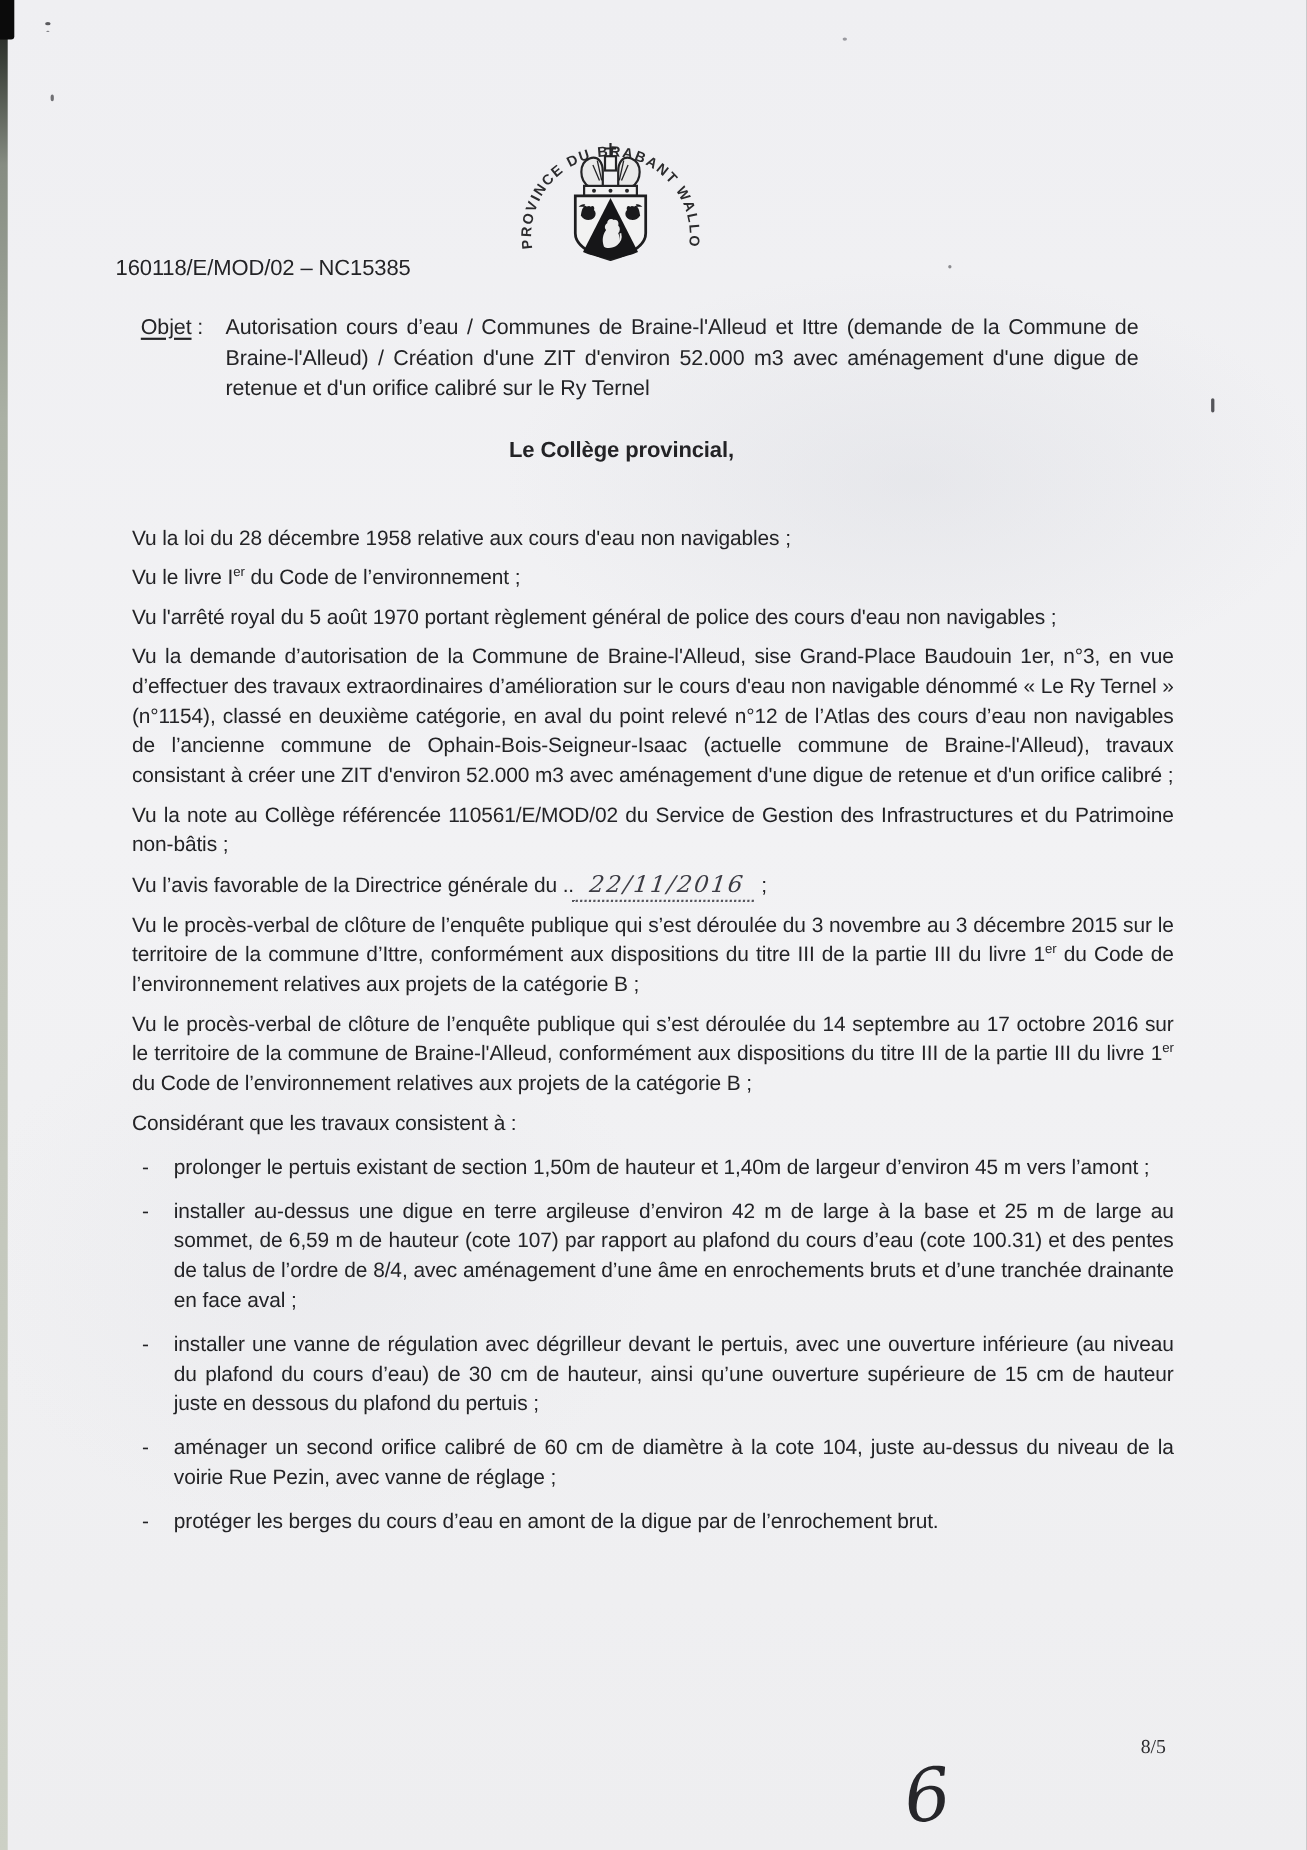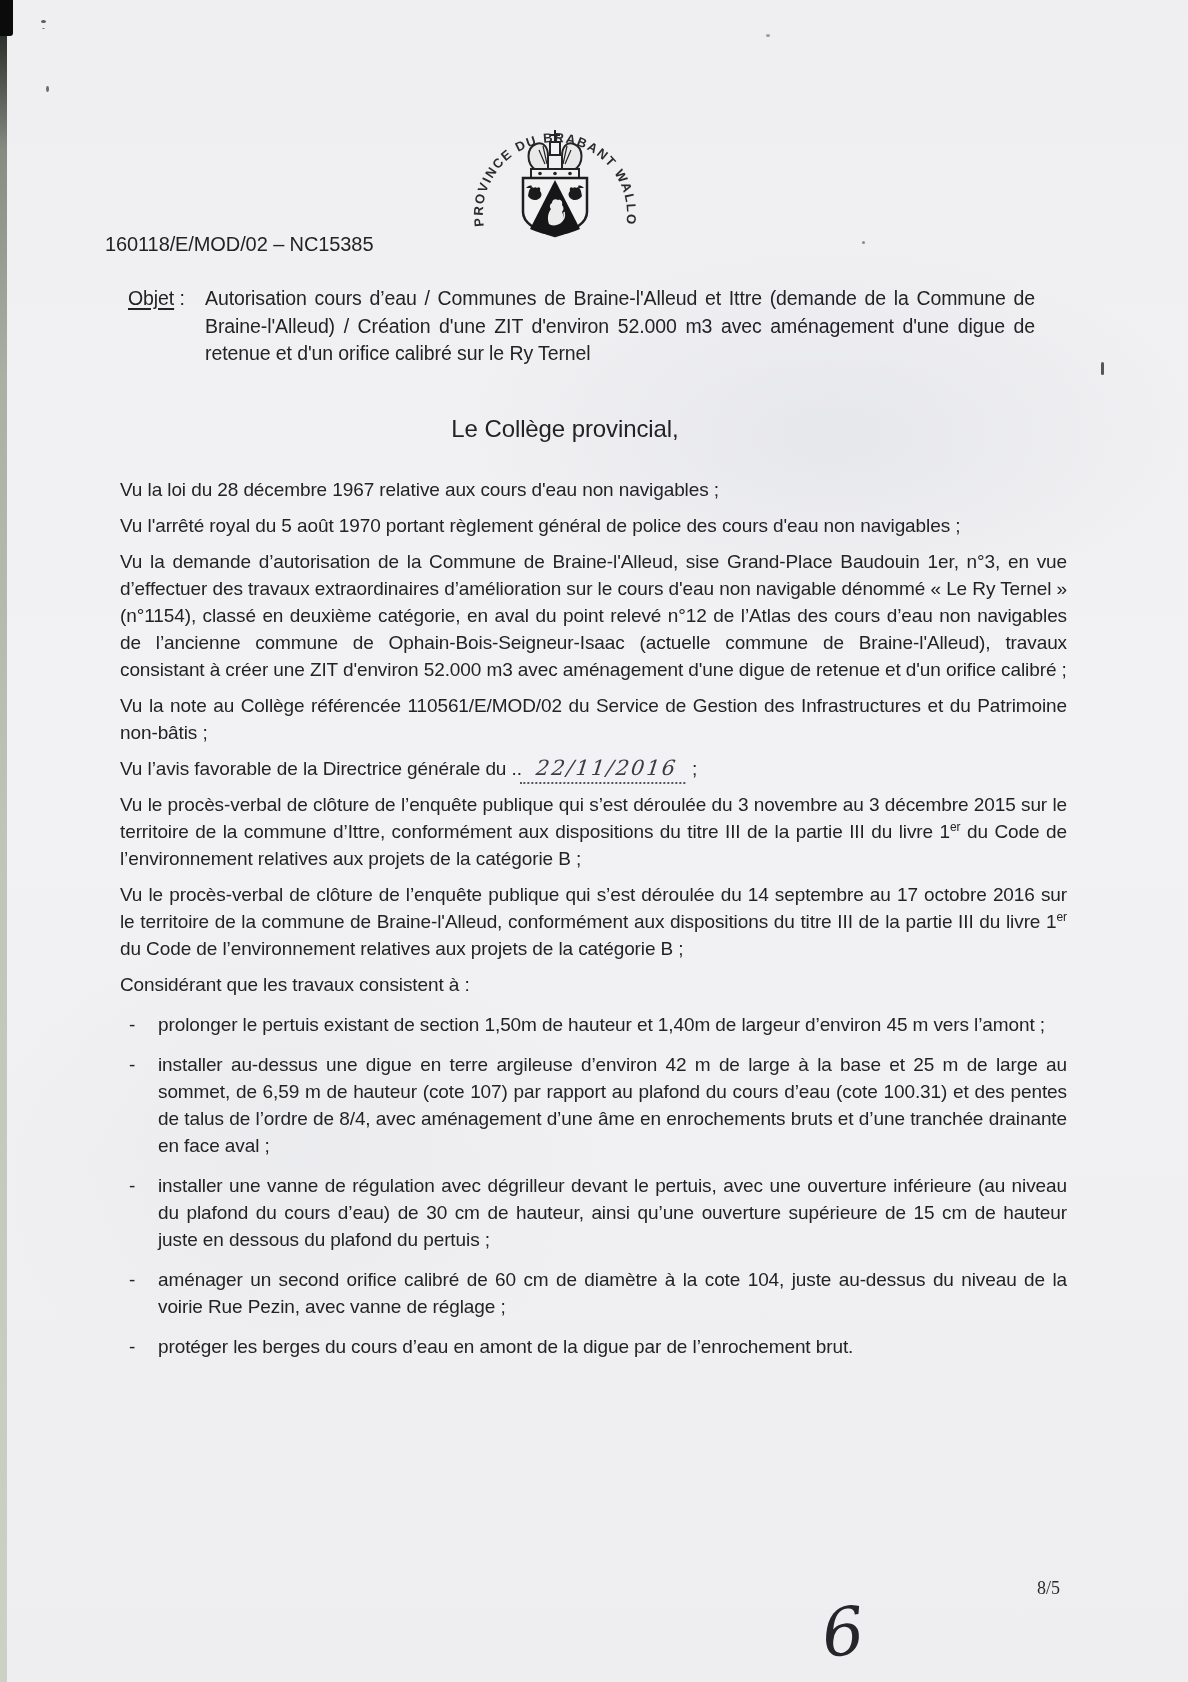--- a/index.html
+++ b/index.html
@@ -28,21 +28,21 @@
 
   .crest{position:absolute;left:460px;top:86px;}
 
   .ref{position:absolute;left:105px;top:233px;font-size:20px;letter-spacing:-.1px;color:#232326;}
 
   .objet{position:absolute;left:128px;top:285px;width:907px;display:flex;font-size:19.5px;line-height:27.5px;letter-spacing:-.1px;}
   .objet-label-wrap{flex:0 0 77px;font-weight:normal;white-space:nowrap;}
   .objet-label-wrap .u{text-decoration:underline;text-decoration-thickness:2px;text-underline-offset:3px;}
   .objet-text{flex:1;text-align:justify;}
 
-  .heading{position:absolute;left:0;top:415px;width:1130px;text-align:center;font-weight:normal;font-size:24px;letter-spacing:-.1px;}
+  .heading{position:absolute;left:0;top:398px;width:1130px;text-align:center;font-weight:bold;font-size:20px;letter-spacing:-.1px;}
 
   .body-text{position:absolute;left:120px;top:476px;width:947px;font-size:19px;line-height:27px;letter-spacing:-.1px;}
   .body-text p{margin:0 0 9px 0;text-align:justify;}
   sup{font-size:12px;line-height:0;vertical-align:super;}
 
   .handwritten-date{
     display:inline-block;
     font-family:"DejaVu Serif",serif;font-style:italic;
     font-size:21px;letter-spacing:2px;color:#3c3c44;
     border-bottom:2px dotted #55555c;
@@ -115,21 +115,22 @@
   <div class="ref">160118/E/MOD/02 – NC15385</div>
 
   <div class="objet">
     <div class="objet-label-wrap"><span class="u">Objet</span><span> :</span></div>
     <div class="objet-text">Autorisation cours d’eau / Communes de Braine-l'Alleud et Ittre (demande de la Commune de Braine-l'Alleud) / Création d'une ZIT d'environ 52.000 m3 avec aménagement d'une digue de retenue et d'un orifice calibré sur le Ry Ternel</div>
   </div>
 
   <div class="heading">Le Collège provincial,</div>
 
   <div class="body-text">
-    <p>Vu la loi du 28 décembre 1967 relative aux cours d'eau non navigables ;</p>
+    <p>Vu la loi du 28 décembre 1958 relative aux cours d'eau non navigables ;</p>
+    <p><span>Vu le livre I</span><sup>er</sup><span> du Code de l’environnement ;</span></p>
     <p>Vu l'arrêté royal du 5 août 1970 portant règlement général de police des cours d'eau non navigables ;</p>
     <p>Vu la demande d’autorisation de la Commune de Braine-l'Alleud, sise Grand-Place Baudouin 1er, n°3, en vue d’effectuer des travaux extraordinaires d’amélioration sur le cours d'eau non navigable dénommé « Le Ry Ternel » (n°1154), classé en deuxième catégorie, en aval du point relevé n°12 de l’Atlas des cours d’eau non navigables de l’ancienne commune de Ophain-Bois-Seigneur-Isaac (actuelle commune de Braine-l'Alleud), travaux consistant à créer une ZIT d'environ 52.000 m3 avec aménagement d'une digue de retenue et d'un orifice calibré ;</p>
     <p>Vu la note au Collège référencée 110561/E/MOD/02 du Service de Gestion des Infrastructures et du Patrimoine non-bâtis ;</p>
     <p><span>Vu l’avis favorable de la Directrice générale du ..</span><span class="handwritten-date">22/11/2016</span><span> ;</span></p>
     <p><span>Vu le procès-verbal de clôture de l’enquête publique qui s’est déroulée du 3 novembre au 3 décembre 2015 sur le territoire de la commune d’Ittre, conformément aux dispositions du titre III de la partie III du livre 1</span><sup>er</sup><span> du Code de l’environnement relatives aux projets de la catégorie B ;</span></p>
     <p><span>Vu le procès-verbal de clôture de l’enquête publique qui s’est déroulée du 14 septembre au 17 octobre 2016 sur le territoire de la commune de Braine-l'Alleud, conformément aux dispositions du titre III de la partie III du livre 1</span><sup>er</sup><span> du Code de l’environnement relatives aux projets de la catégorie B ;</span></p>
     <p>Considérant que les travaux consistent à :</p>
 
     <div class="bullets">
       <div class="bullet">

